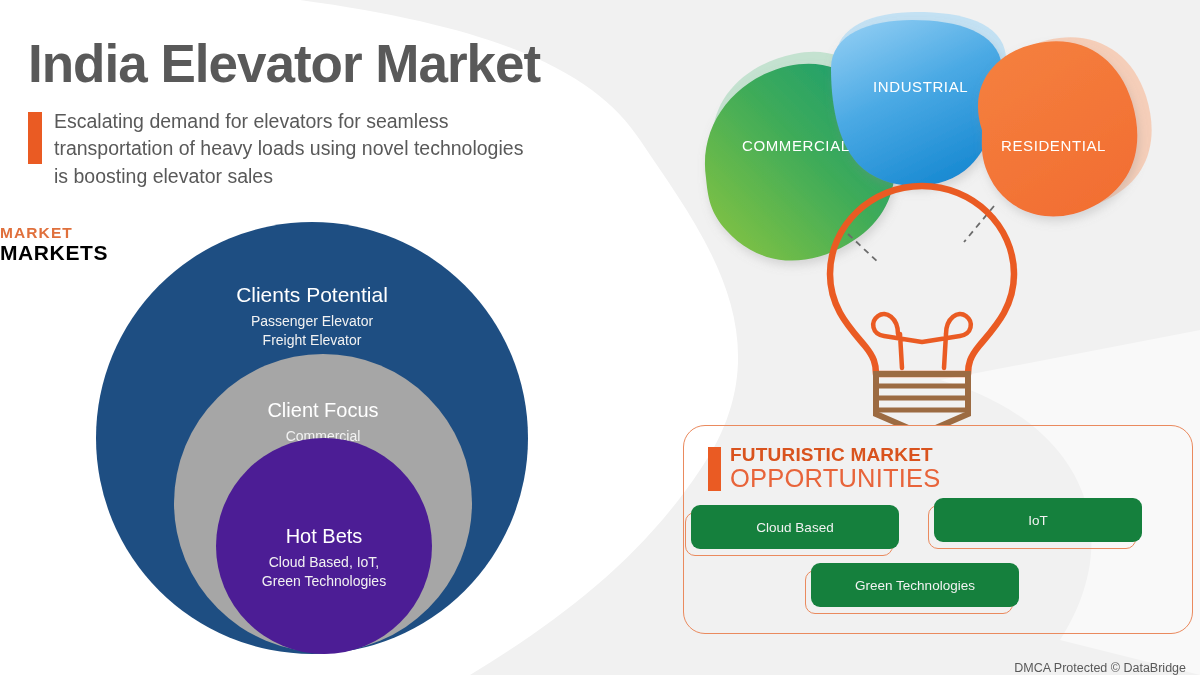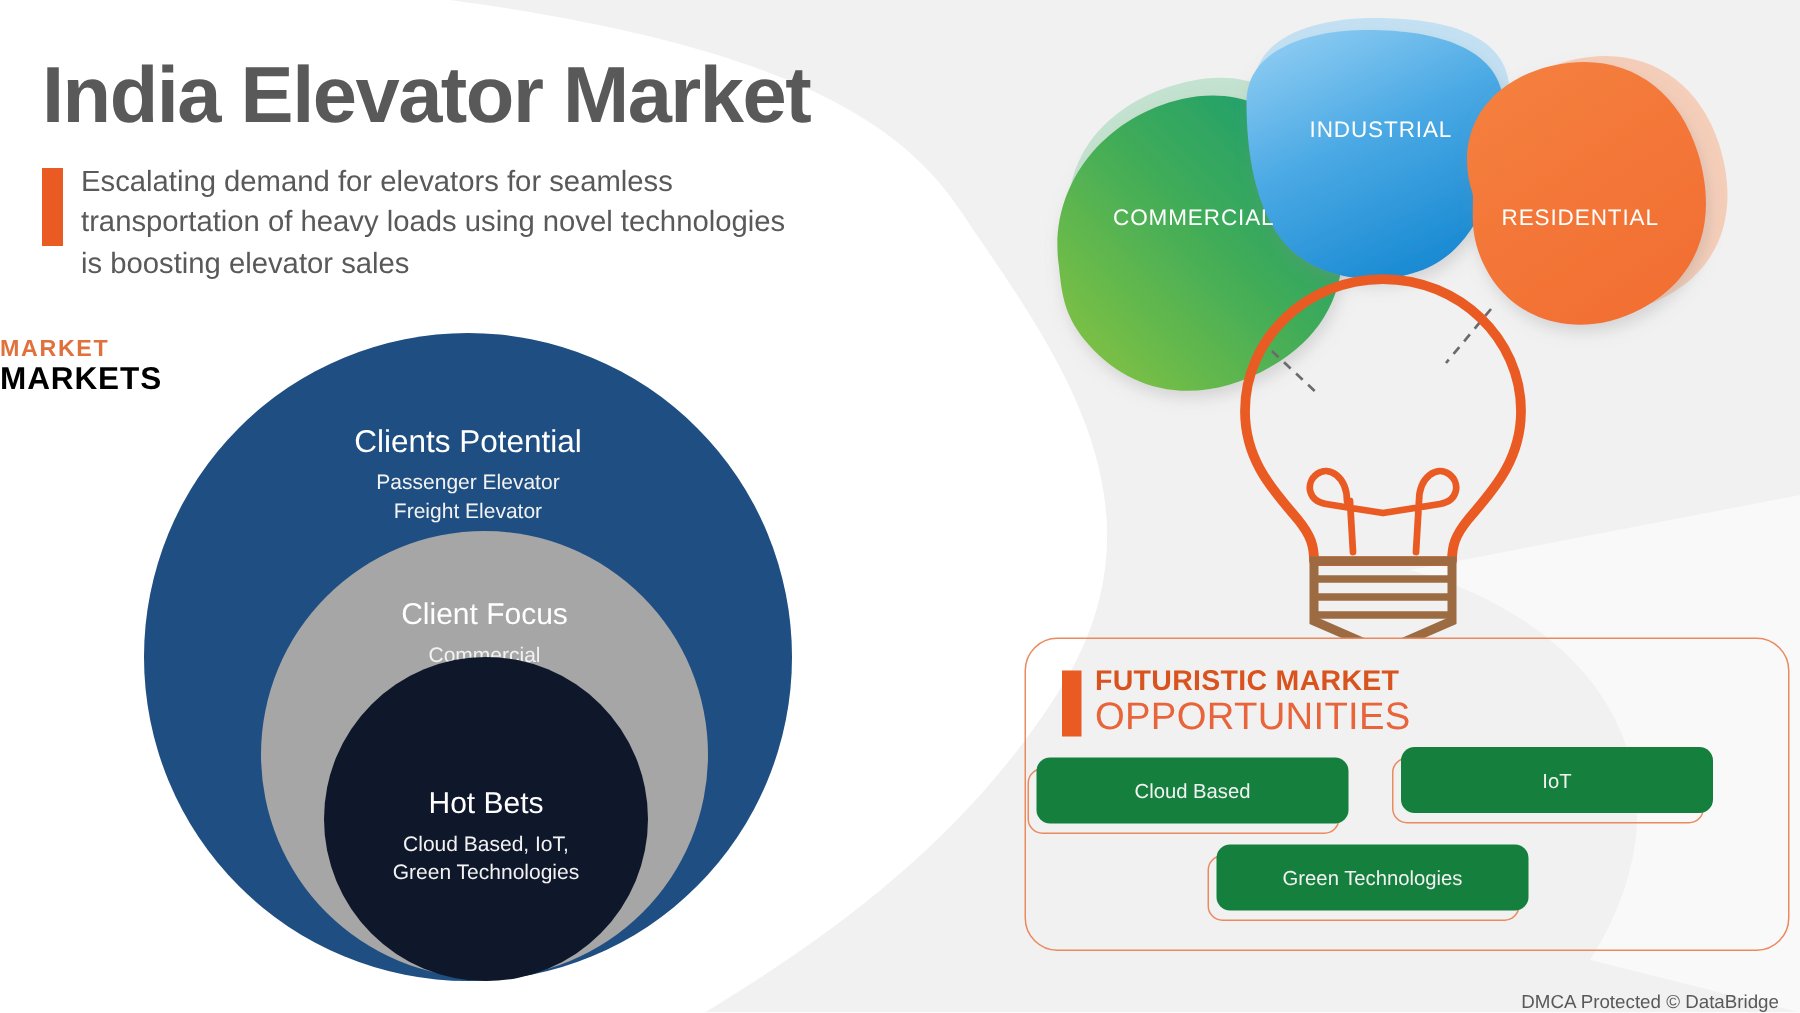--- a/index.html
+++ b/index.html
@@ -25,21 +25,21 @@
   .subtitle{
     font-size:19.5px;color:#595959;line-height:1.42;margin:0;
     max-width:470px;
   }
 
   
   .circles{position:absolute;left:96px;top:222px;width:440px;height:430px;z-index:4;}
   .circle{position:absolute;border-radius:50%;text-align:center;}
   .c-outer{left:0;top:0;width:432px;height:432px;background:#1e4e82;}
   .c-mid{left:78px;top:132px;width:298px;height:298px;background:#a6a6a6;}
-  .c-inner{left:120px;top:216px;width:216px;height:216px;background:#0f172a;}
+  .c-inner{left:120px;top:216px;width:216px;height:216px;background:#4c1d95;}
   .c-label{
     position:absolute;left:0;right:0;color:#ffffff;margin-top:24px;
   }
   .c-title{font-size:21px;font-weight:normal;line-height:1.2;margin-bottom:5px;}
   .c-title.small{font-size:20px;}
   .c-sub{font-size:14px;line-height:1.35;color:#f2f2f2;}
   .lbl-outer{top:36px;}
   .lbl-mid{top:20px;}
   .lbl-inner{top:62px;}
 

